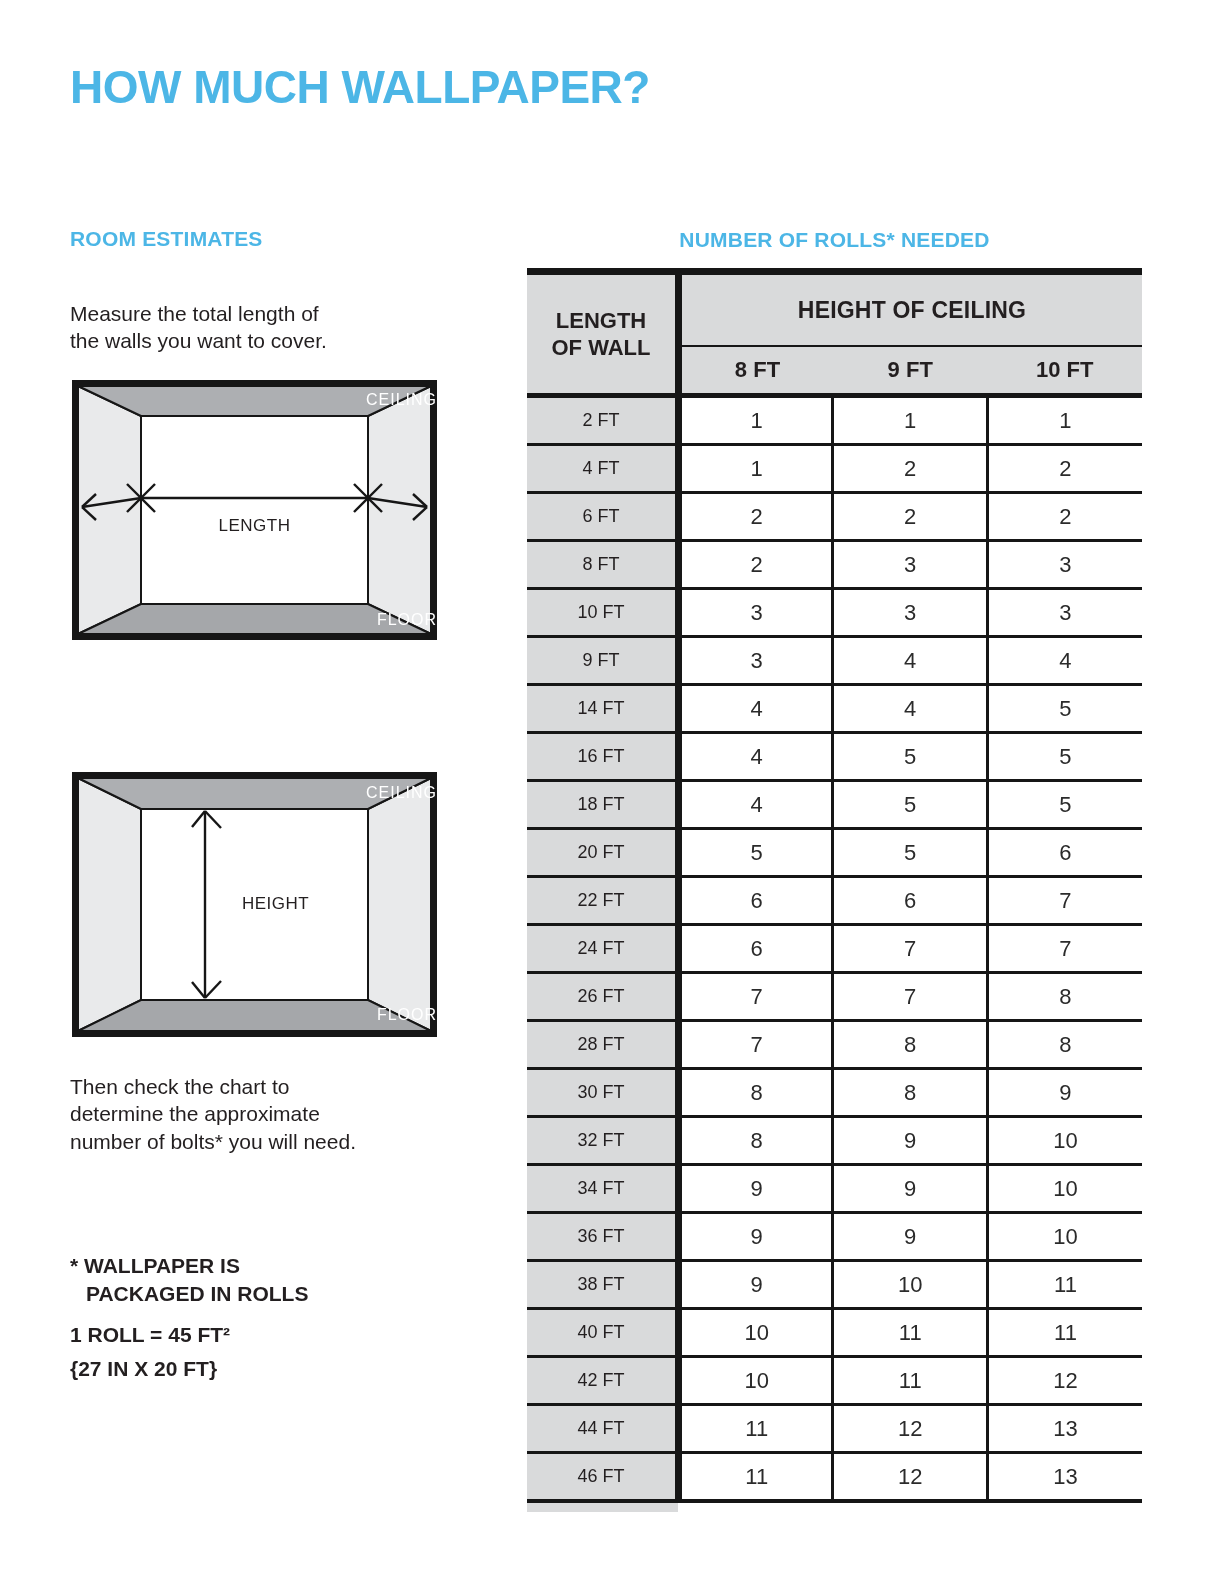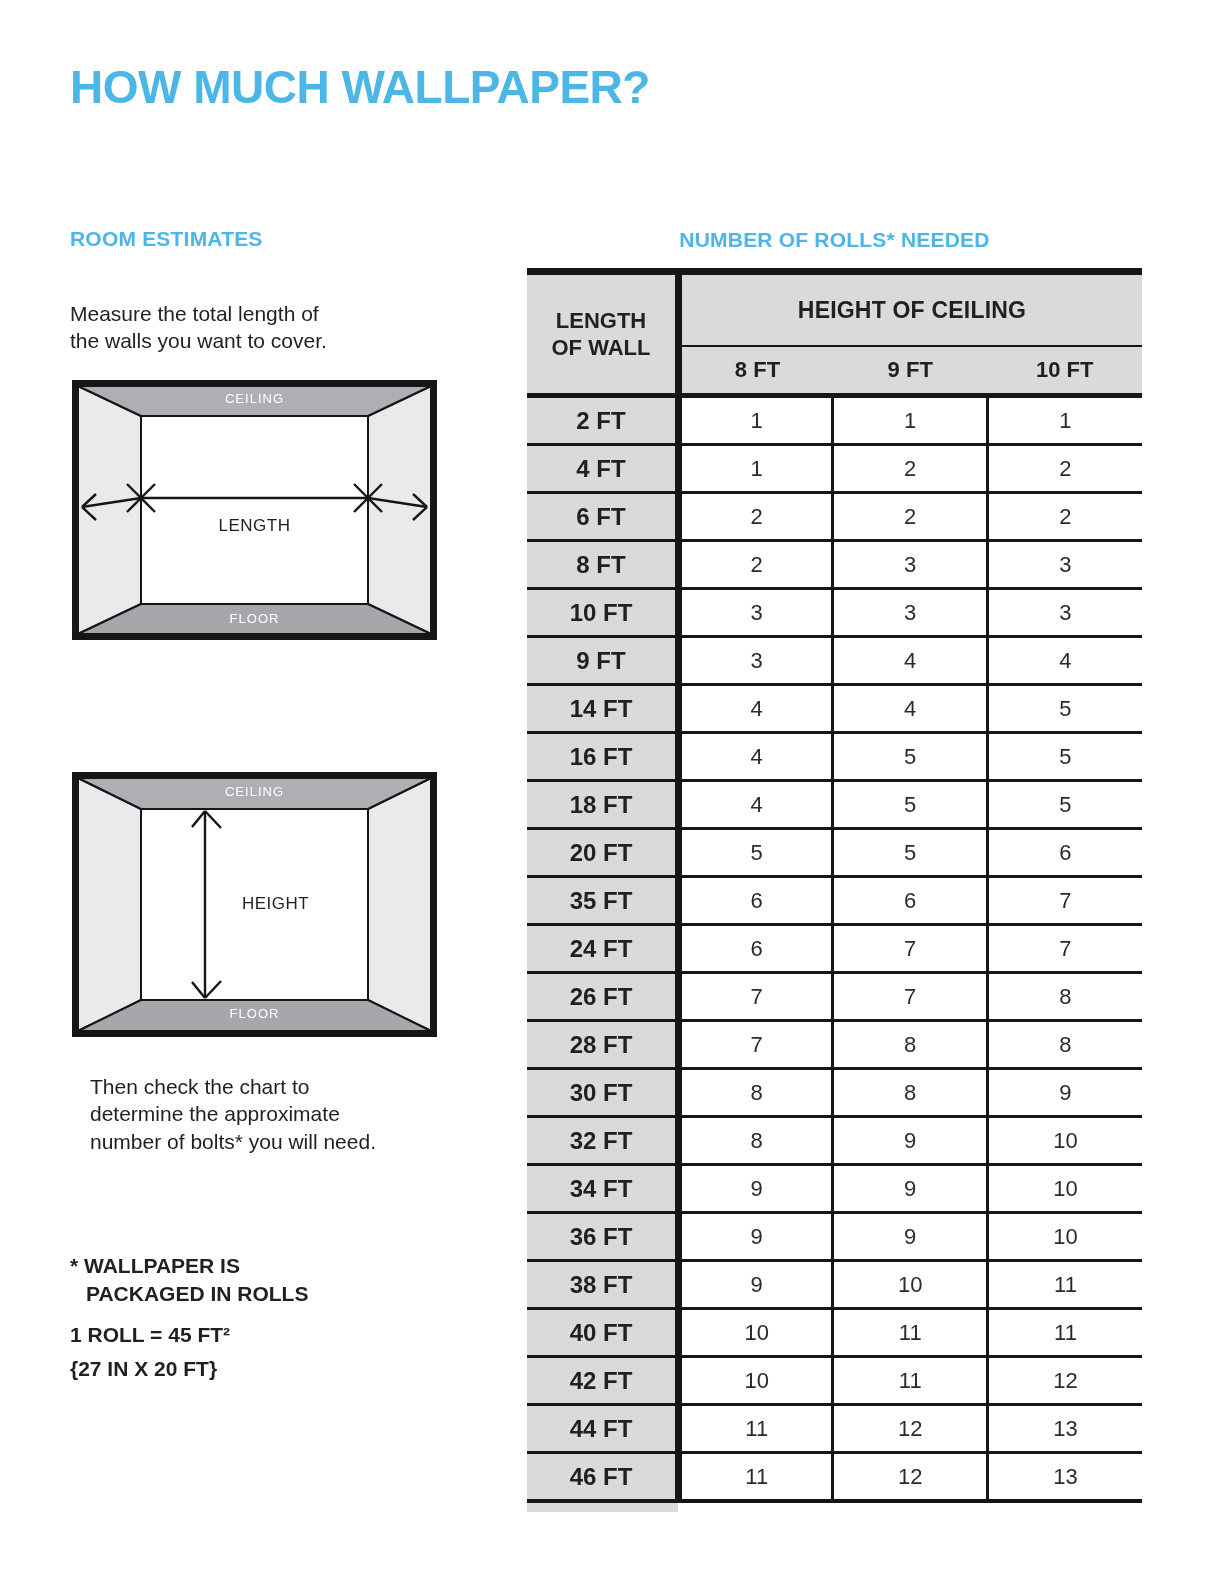--- a/index.html
+++ b/index.html
@@ -15,22 +15,22 @@
   .section-heading{
     font-size:21px;font-weight:bold;color:var(--accent,#4cb6e6);letter-spacing:0.2px;
   }
   .body-text{
     font-size:21px;line-height:1.3;white-space:pre-line;color:var(--ink,#231f20);
   }
   
   .room-diagram{width:365px;}
   .room-diagram svg{display:block;}
   .diag-label{
-    position:absolute;width:100%;text-align:center;left:0;
-    font-size:13px;letter-spacing:1px;color:#fff;
+    position:absolute;width:100%;text-align:right;left:0;
+    font-size:16px;letter-spacing:1px;color:#fff;
   }
   .dim-label{
     position:absolute;width:100%;text-align:center;left:0;
     font-size:17px;letter-spacing:0.5px;color:var(--ink,#231f20);
   }
   
   .footnote{font-size:21px;font-weight:bold;line-height:1.35;}
   .footnote .line2{display:block;margin-left:16px;}
   .roll-spec{font-size:21px;font-weight:bold;line-height:1.62;white-space:pre-line;}
   
@@ -62,21 +62,21 @@
   }
   th.col-head{
     background:var(--cellgray,#d9dadb);height:46px;
     border-bottom:5px solid var(--line,#161616);
     font-size:22px;font-weight:bold;
   }
   table.rolls tbody th.row-label{
     background:var(--cellgray,#d9dadb);height:45px;
     border-right:7px solid var(--line,#161616);
     border-bottom:3px solid var(--line,#161616);
-    font-size:24px;font-weight:bold;
+    font-size:18px;font-weight:normal;
   }
   table.rolls tbody td{
     background:#fff;height:45px;
     border:3px solid var(--line,#161616);border-top:none;
     font-size:22px;font-weight:normal;color:#2b2b2b;
   }
   table.rolls tbody td:last-child{border-right:none;}
   .table-foot-sliver{width:151px;height:9px;background:var(--cellgray,#d9dadb);}
 </style>
 </head>
@@ -133,21 +133,21 @@
         <line x1="133" y1="39" x2="149" y2="56"></line>
         <line x1="133" y1="226" x2="120" y2="210"></line>
         <line x1="133" y1="226" x2="149" y2="209"></line>
       </g>
     </svg>
     <span class="diag-label" style="top:12px;">CEILING</span>
     <span class="diag-label" style="top:234px;">FLOOR</span>
     <span class="dim-label" style="top:122px;padding-left:21px;">HEIGHT</span>
   </div>
 
-  <div class="abs body-text" style="left:70px;top:1073px;margin-left:20px;">Then check the chart to
+  <div class="abs body-text" style="left:70px;top:1073px;">Then check the chart to
 determine the approximate
 number of bolts* you will need.</div>
 
   <div class="abs footnote" style="left:70px;top:1252px;">
     <span class="line1">* WALLPAPER IS</span>
     <span class="line2">PACKAGED IN ROLLS</span>
   </div>
 
   <div class="abs roll-spec" style="left:70px;top:1318px;">1 ROLL = 45 FT²
 {27 IN X 20 FT}</div>
@@ -229,21 +229,21 @@
             <td>5</td>
             <td>5</td>
           </tr>
           <tr>
             <th class="row-label">20 FT</th>
             <td>5</td>
             <td>5</td>
             <td>6</td>
           </tr>
           <tr>
-            <th class="row-label">35 FT</th>
+            <th class="row-label">22 FT</th>
             <td>6</td>
             <td>6</td>
             <td>7</td>
           </tr>
           <tr>
             <th class="row-label">24 FT</th>
             <td>6</td>
             <td>7</td>
             <td>7</td>
           </tr>

